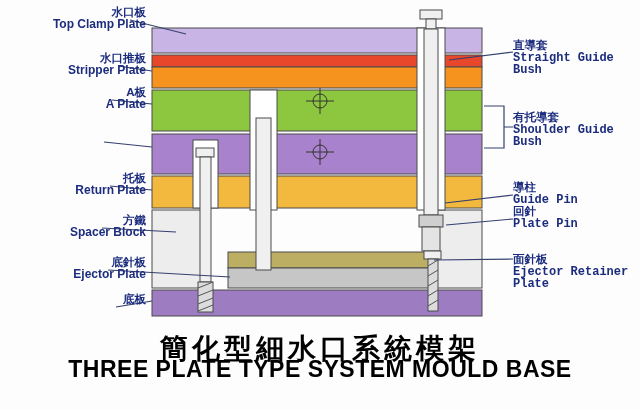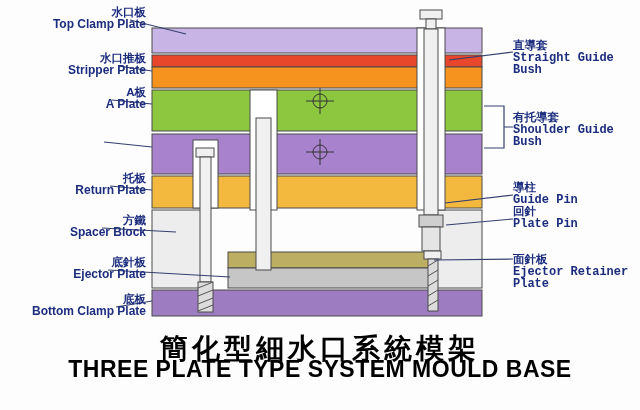--- a/index.html
+++ b/index.html
@@ -121,21 +121,20 @@
   <div class="lbl left" style="top:214px">
     <span class="zh">方鐵</span>
     <span class="en">Spacer Block</span>
   </div>
   <div class="lbl left" style="top:256px">
     <span class="zh">底針板</span>
     <span class="en">Ejector Plate</span>
   </div>
   <div class="lbl left" style="top:293px">
     <span class="zh">底板</span>
-    <span class="en">Bottom Clamp Plate</span>
   </div>
 
   <div class="lbl right" style="top:40px">
     <span class="zh">直導套</span>
     <span class="en">Straight Guide Bush</span>
   </div>
   <div class="lbl right" style="top:112px">
     <span class="zh">有托導套</span>
     <span class="en">Shoulder Guide Bush</span>
   </div>

